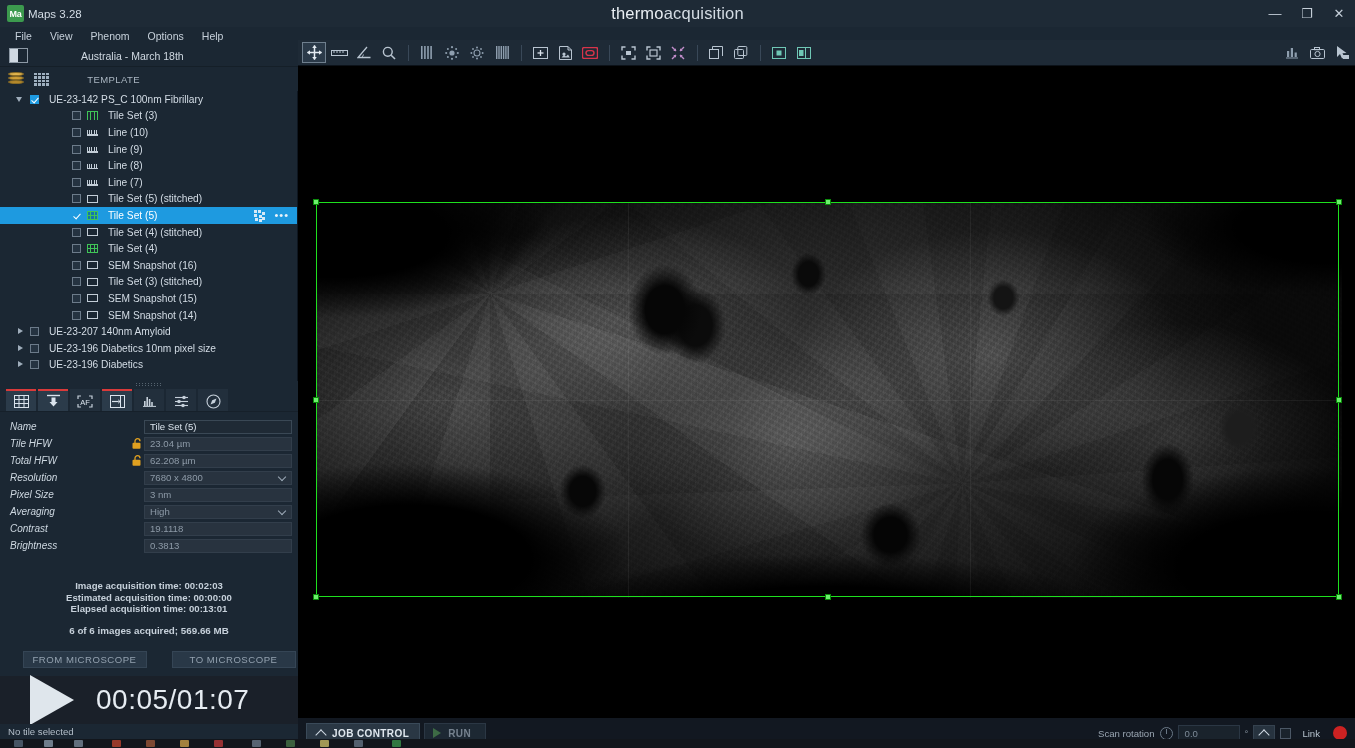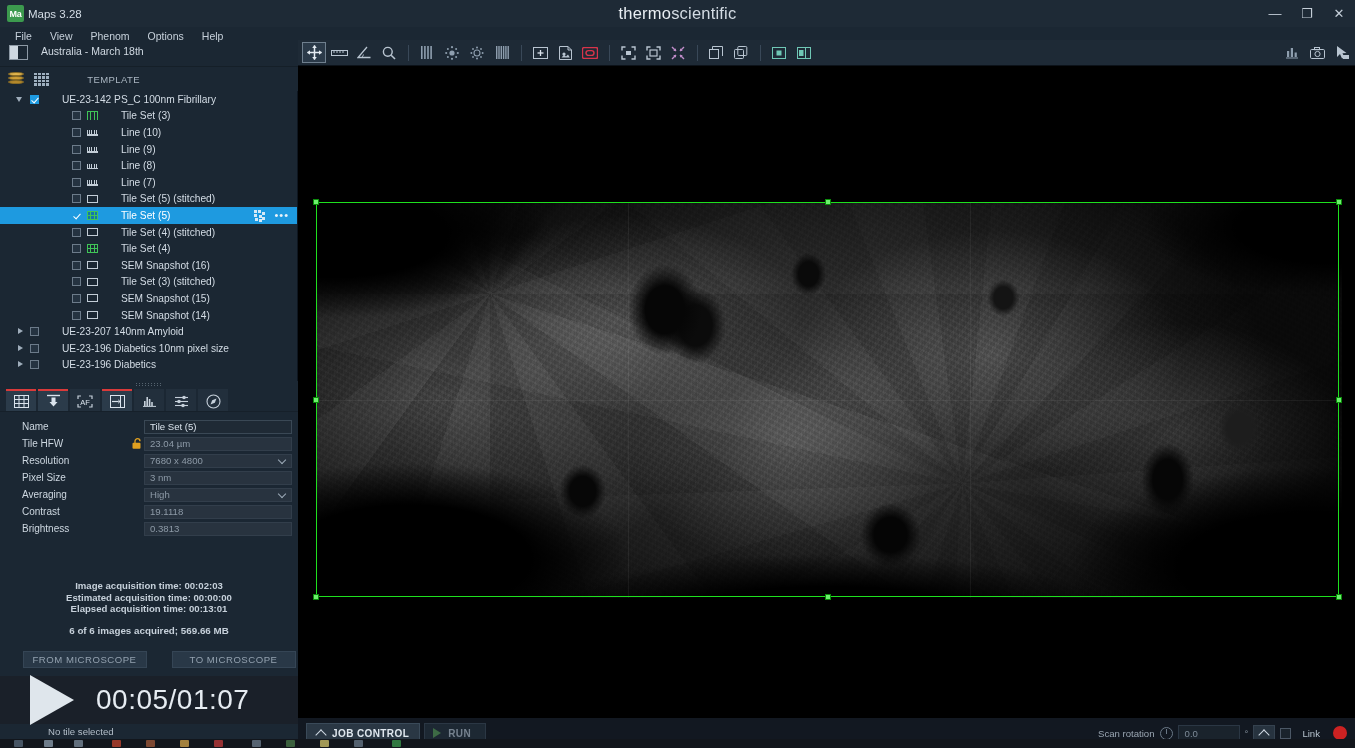--- a/index.html
+++ b/index.html
@@ -40,22 +40,23 @@
   
   .menubar {
     position: absolute; top: 27px; left: 0; width: 298px; height: 18px;
     background: #1b2733; display: flex; align-items: center; padding-left: 6px;
   }
   .menu-item { font-size: 10.5px; color: #c6d0da; padding: 0 9px; line-height: 18px; }
 
   
   .sessionbar {
     position: absolute; top: 45px; left: 0; width: 298px; height: 22px;
-    background: #1b2733; display: flex; align-items: flex-start;
+    background: #1b2733; display: flex; align-items: center;
     border-bottom: 1px solid #151f28;
+    gap: 40px;
   }
   .panel-toggle {
     width: 19px; height: 15px; margin-left: 9px; border: 1px solid #8d99a5;
     display: flex; background: #1b2733;
   }
   .panel-toggle i { display: block; width: 8px; background: #cfd8e1; }
   .session-name { margin-left: 13px; font-size: 10.5px; color: #d0d9e2; }
 
   
   .templaterow {
@@ -132,21 +133,21 @@
   .tr.sel .ti.tileset u { background: #1275ae; }
   .ti.line { position: relative; }
   .ti.line::before {
     content:''; position:absolute; left:0; bottom:1px; width:11px; height:1.5px; background:#c3cdd7;
   }
   .ti.line::after {
     content:''; position:absolute; left:0; bottom:2.5px; width:11px; height:4px;
     background: repeating-linear-gradient(90deg,#c3cdd7 0 1px,transparent 1px 2.2px);
   }
   .ti.rect { border: 1.4px solid #c3cdd7; height: 8px; }
-  .tlabel { margin-left: 23px; }
+  .tlabel { margin-left: 10px; }
   .tr-act { position: absolute; right: 8px; display: flex; align-items: center; gap: 9px; }
   .act-ico { width: 11px; height: 11px; position: relative; opacity: .9; }
   .act-ico u {
     position: absolute; width: 3px; height: 3px; background: #eaf3fa;
   }
   .act-dots { font-size: 11px; color: #eaf3fa; letter-spacing: 1px; line-height: 6px; }
 
   
   .propdrag {
     position:absolute; top:381px; left:0; width:298px; height:7px; background:#1b2733;
@@ -165,21 +166,21 @@
     width: 30px; height: 22px; display: flex; align-items: center; justify-content: center;
     background: #222f3c; border-top: 2px solid transparent; position: relative;
   }
   .ptab.active { background: #2b3b4a; border-top: 2px solid #d93a3a; }
   .ptab svg { display: block; }
 
   .proprows {
     position: absolute; top: 418px; left: 0; width: 298px;
   }
   .prow { height: 17px; display: flex; align-items: center; font-size: 10px; }
-  .plabel { width: 130px; padding-left: 22px; color: #cdd7e0; }
+  .plabel { width: 130px; padding-left: 10px; color: #cdd7e0; font-style: italic; }
   .plock { width: 14px; display:flex; align-items:center; justify-content:center; }
   .pval {
     flex: 1; height: 14px; margin-right: 6px; background: #28333f;
     border: 1px solid #323e4b; display: flex; align-items: center;
     padding-left: 5px; font-size: 9.6px; color: #8d9aa7; position: relative;
   }
   .pval.editable { background: #1f2a35; color: #dbe4ed; border-color:#3a4855; }
   .pval-half {
     height: 14px; background: #28333f; border: 1px solid #323e4b;
     display: flex; align-items: center; padding-left: 5px; font-size: 9.6px; color: #8d9aa7;
@@ -212,21 +213,20 @@
     margin-left: 30px; width: 0; height: 0;
     border-left: 44px solid #dfe6ec; border-top: 25px solid transparent; border-bottom: 25px solid transparent;
   }
   .timecode { margin-left: 22px; font-size: 28px; color: #e6ecf2; letter-spacing: .5px; }
 
   
   .statusleft {
     position: absolute; left: 0; top: 724px; width: 298px; height: 15px;
     font-size: 9.6px; color: #b3bec9; padding-left: 8px; line-height: 15px;
     background: #1b2733;
-    margin-left: 40px;
   }
 
   
   .toolbar {
     position: absolute; top: 40px; left: 298px; width: 1057px; height: 26px;
     background: #1e2a36; display: flex; align-items: center; padding-left: 4px;
     border-bottom: 1px solid #0c1219;
   }
   .tbtn {
     width: 24px; height: 21px; display: flex; align-items: center; justify-content: center;
@@ -342,21 +342,21 @@
 </style>
 </head>
 <body>
 
 <div id="app">
 
   <div class="titlebar">
     <div class="app-icon">Ma</div>
     <div class="app-title">Maps 3.28</div>
     <div class="brand">
-      <b>thermo</b><span>scientific</span>
+      <b>thermo</b><span>acquisition</span>
     </div>
     <div class="win-btns">
       <div class="win-btn">—</div>
       <div class="win-btn">❐</div>
       <div class="win-btn close">✕</div>
     </div>
   </div>
 
   <div class="menubar">
     <div class="menu-item">File</div>
@@ -612,20 +612,32 @@
       <div class="prow">
         <span class="plabel">Tile HFW</span>
         <span class="plock">
           <svg width="10" height="11" viewBox="0 0 10 11">
             <path d="M3 5 V3.2 A2.5 2.5 0 0 1 8 3.2" fill="none" stroke="#e0a020" stroke-width="1.3"></path>
             <rect x="0.5" y="4.8" width="8" height="6" rx="1" fill="#e0a020"></rect>
           </svg>
         </span>
         <span class="pval">
           <span>23.04 µm</span>
+        </span>
+      </div>
+      <div class="prow">
+        <span class="plabel">Total HFW</span>
+        <span class="plock">
+          <svg width="10" height="11" viewBox="0 0 10 11">
+            <path d="M3 5 V3.2 A2.5 2.5 0 0 1 8 3.2" fill="none" stroke="#e0a020" stroke-width="1.3"></path>
+            <rect x="0.5" y="4.8" width="8" height="6" rx="1" fill="#e0a020"></rect>
+          </svg>
+        </span>
+        <span class="pval">
+          <span>62.208 µm</span>
         </span>
       </div>
       <div class="prow">
         <span class="plabel">Resolution</span>
         <span class="plock"></span>
         <span class="pval">
           <span>7680 x 4800</span>
           <span class="chev2"></span>
         </span>
       </div>

